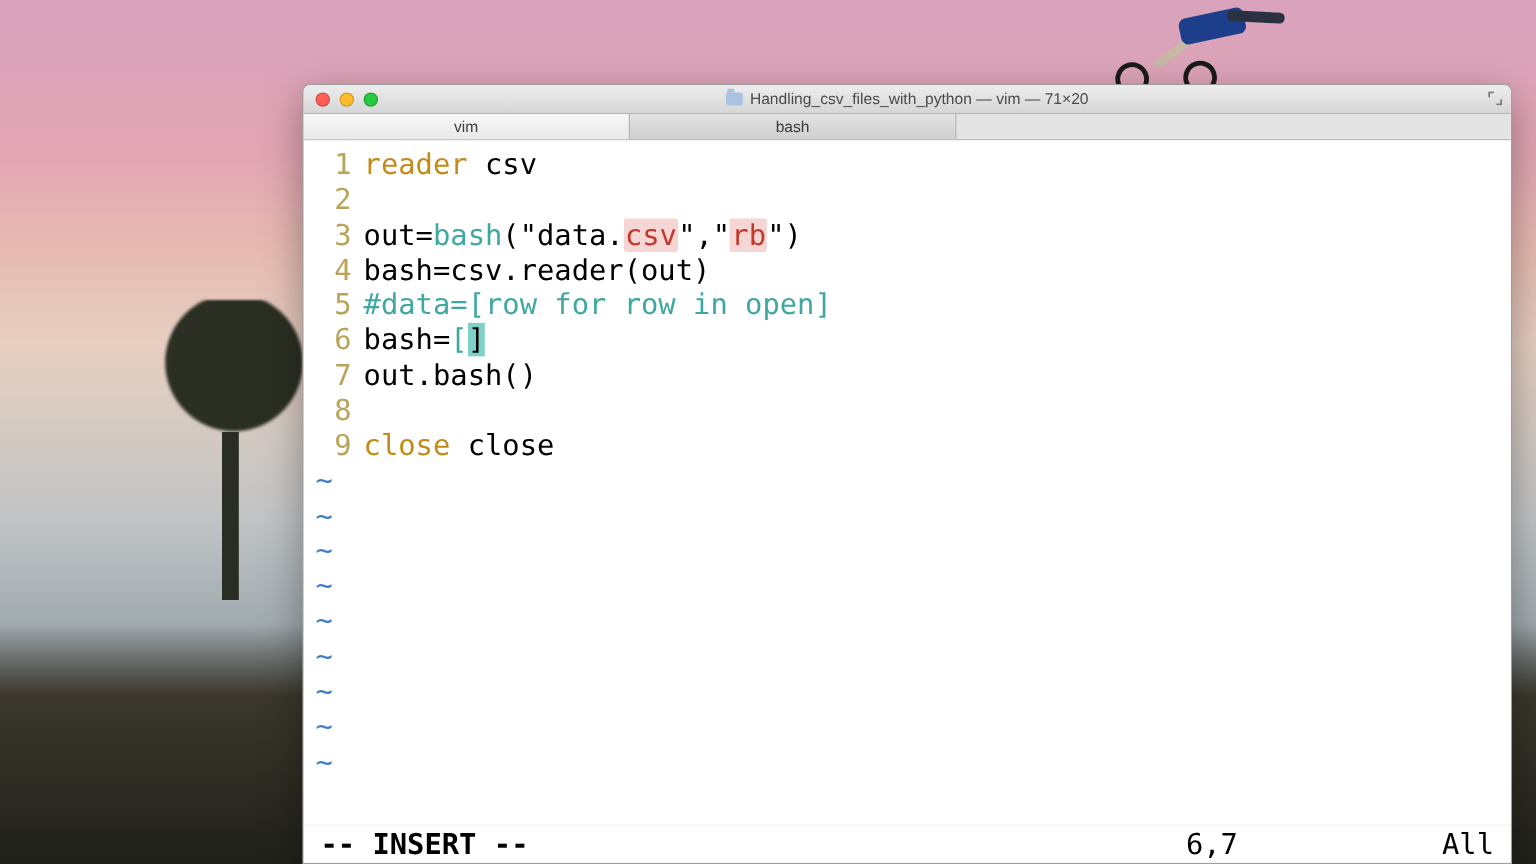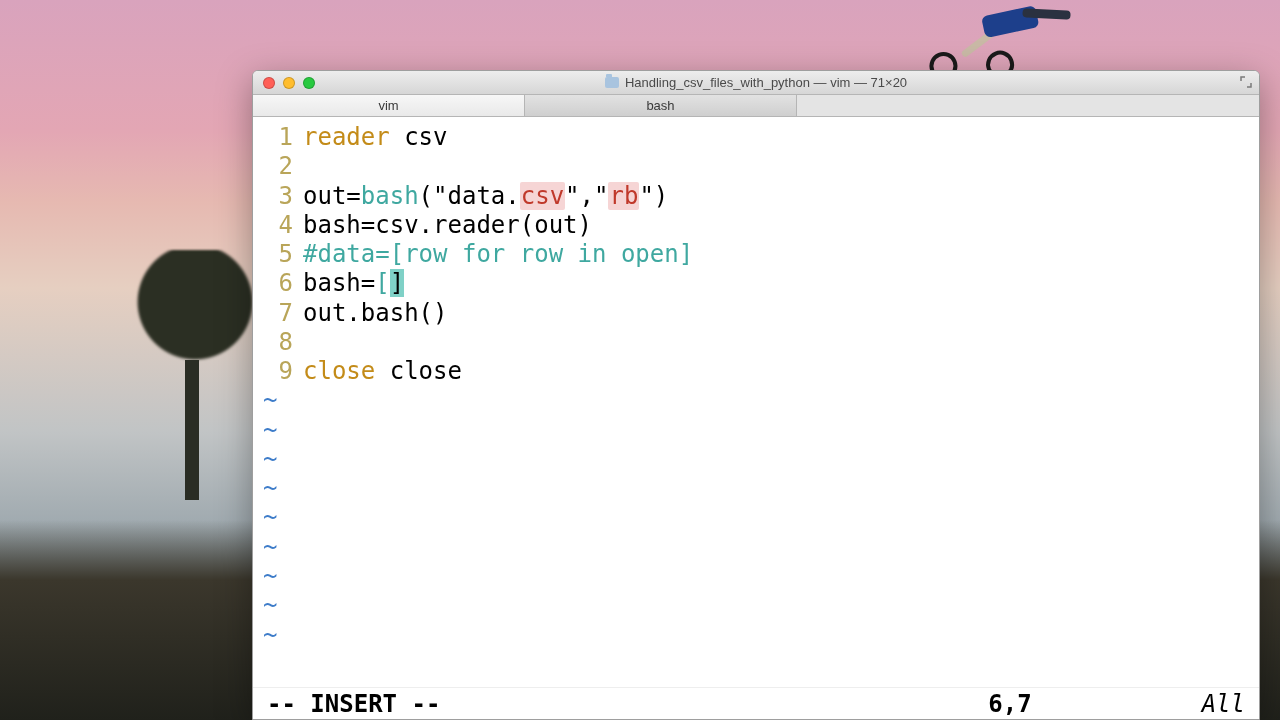--- a/index.html
+++ b/index.html
@@ -80,22 +80,22 @@
   .cmt { color:#3fa8a0; }
   .cursor-cell { background:#7fd1c7; color:#000; }
   .statusbar {
     height: 32px; background:#fff;
     font-family: Menlo, Monaco, monospace; font-size:24px; font-weight:bold;
     display:flex; align-items:center; padding: 0 14px;
     border-top: 1px solid #eee;
   }
   .statusbar .mode { flex:0 0 auto; }
   .statusbar .spacer { flex:1; }
-  .statusbar .pos { margin-right: 170px; font-weight:bold;}
-  .statusbar .pct { font-weight:normal;font-style:italic;}
+  .statusbar .pos { margin-right: 170px; font-weight:normal;}
+  .statusbar .pct { font-weight:normal;}
 </style>
 </head>
 <body>
 
 <div class="desktop">
   <div class="ground"></div>
   <div class="tree1"></div>
   <div class="trunk1"></div>
   <div class="rider">
     <div class="wheel1"></div>

